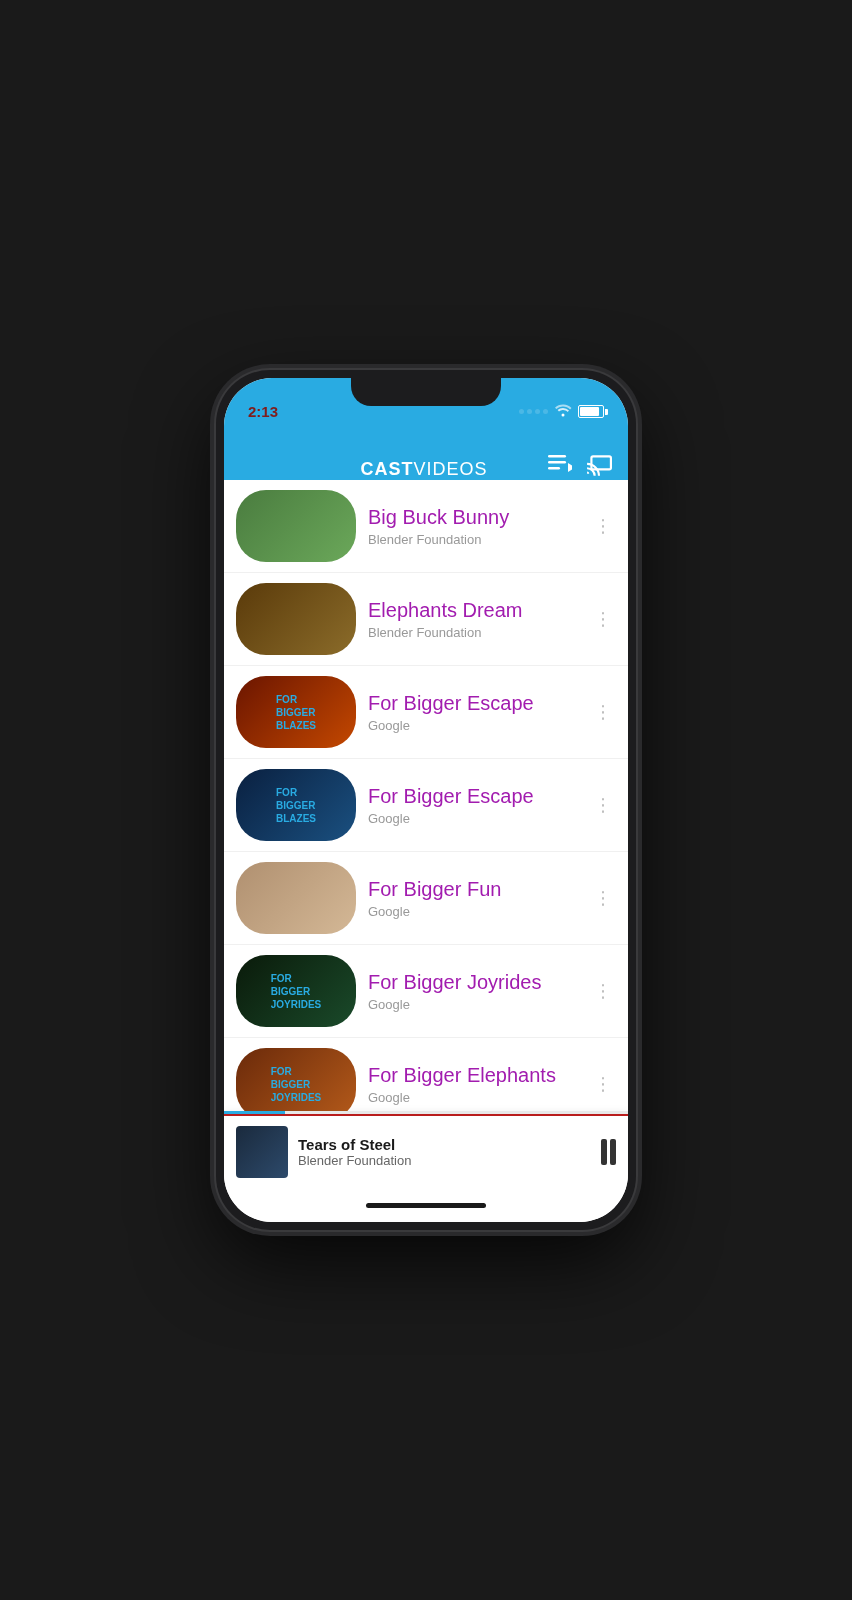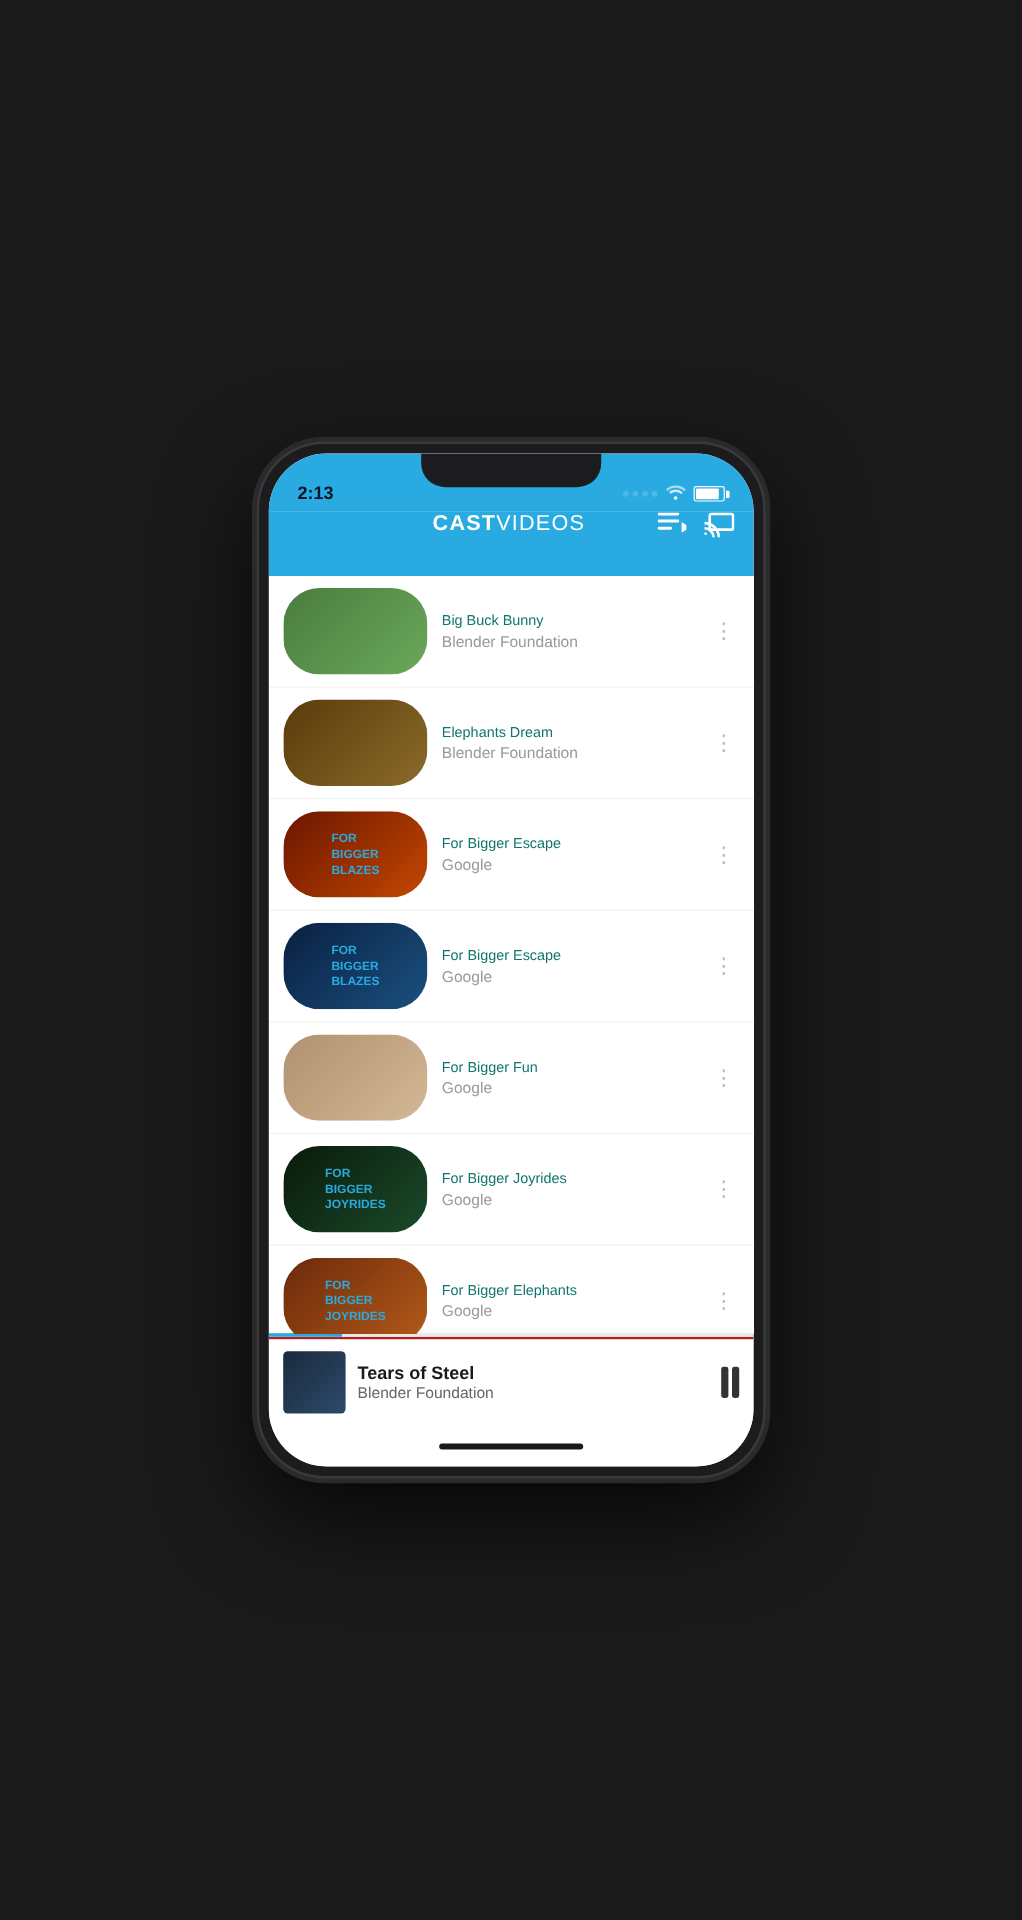--- a/index.html
+++ b/index.html
@@ -69,21 +69,21 @@
       left: 50%;
       transform: translateX(-50%);
       width: 150px;
       height: 28px;
       background: #1c1c1e;
       border-radius: 0 0 20px 20px;
       z-index: 10;
     }
 
     .status-time {
-      color: #0f172a;
+      color: #7f1d1d;
       font-size: 15px;
       font-weight: 600;
     }
 
     .status-icons {
       display: flex;
       align-items: center;
       gap: 6px;
     }
 
@@ -133,21 +133,21 @@
       height: 100%;
       width: 85%;
       border-radius: 1px;
     }
 
     
     .app-header {
       background: #29abe2;
       height: 54px;
       display: flex;
-      align-items: flex-start;
+      align-items: flex-end;
       justify-content: space-between;
       padding: 0 16px;
       flex-shrink: 0;
     }
 
     .header-title {
       font-size: 18px;
       font-weight: 300;
       color: #fff;
       letter-spacing: 1px;
@@ -213,22 +213,22 @@
       position: relative;
       border-radius: 30px;
     }
 
     .video-info {
       flex: 1;
       min-width: 0;
     }
 
     .video-title {
-      font-size: 12px;
-      color: #0f766e;
+      font-size: 20px;
+      color: #a21caf;
       font-weight: 400;
       margin-bottom: 3px;
     }
 
     .video-author {
       font-size: 13px;
       color: #999;
     }
 
     .video-menu {

